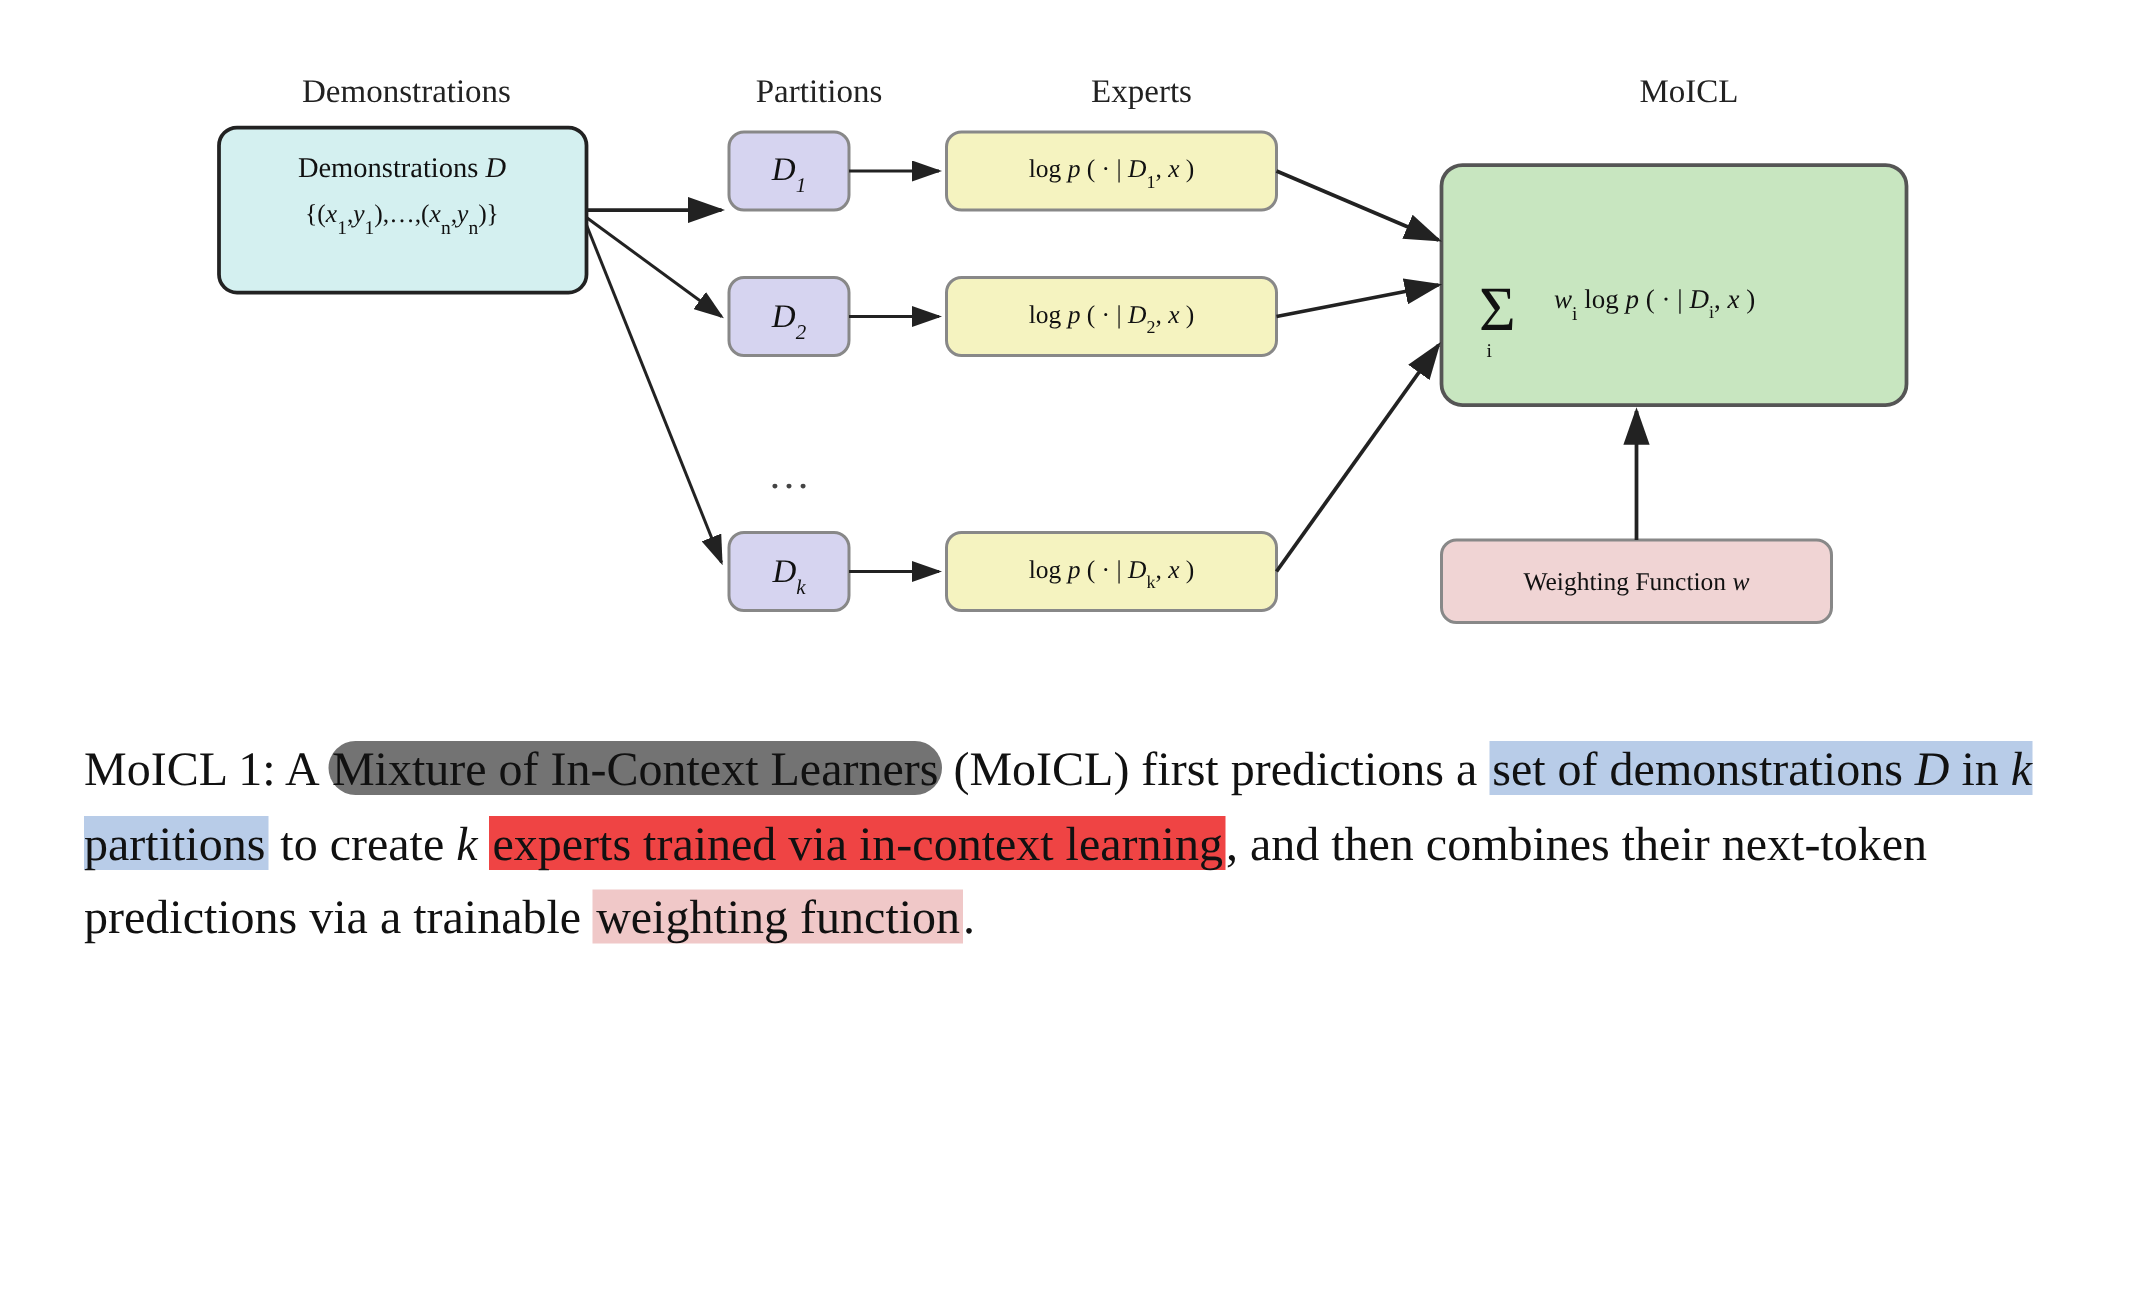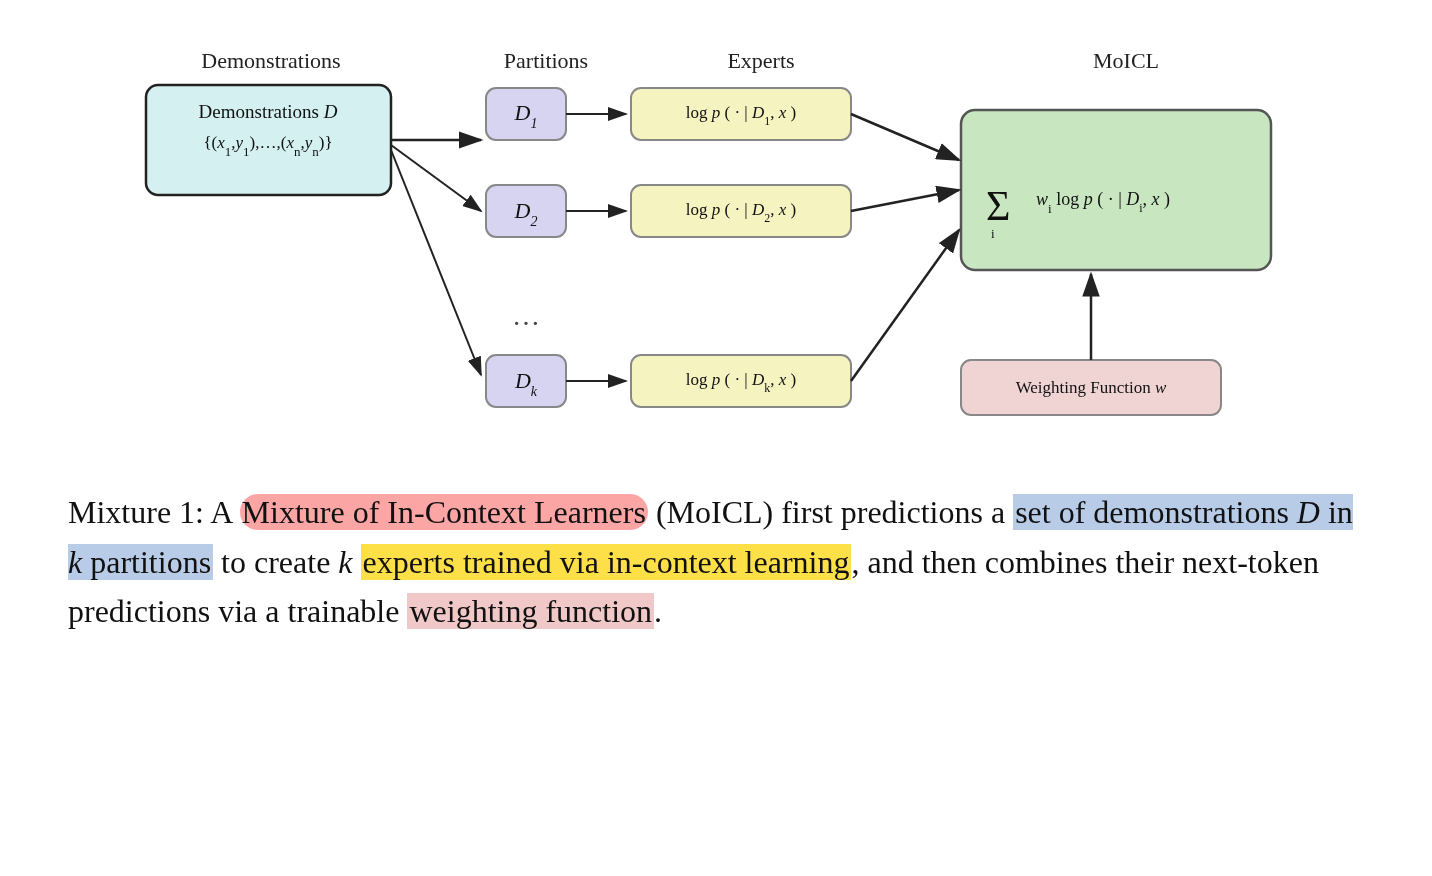--- a/index.html
+++ b/index.html
@@ -9,22 +9,22 @@
       background: #ffffff;
       font-family: 'Georgia', serif;
       overflow: hidden;
     }
 
     .main-container {
       width: 1432px;
       height: 876px;
       display: flex;
       flex-direction: column;
-      align-items: flex-start;
-      padding: 30px 68px;
+      align-items: center;
+      padding: 30px 48px;
     }
 
     
     .diagram-section {
       width: 100%;
       display: flex;
       flex-direction: column;
       align-items: center;
       margin-bottom: 10px;
     }
@@ -39,23 +39,23 @@
       color: #111;
       font-family: 'Georgia', serif;
     }
 
     .caption-section p {
       font-size: 32px;
       line-height: 1.55;
     }
 
     
-    .hl-green  { background: #fca5a5; padding: 0 2px; border-radius: 18px; }
+    .hl-green  { background: #737373; padding: 0 2px; border-radius: 18px; }
     .hl-blue   { background: #b8cce8; padding: 0 2px; }
-    .hl-yellow { background: #fde047; padding: 0 2px; }
+    .hl-yellow { background: #ef4444; padding: 0 2px; }
     .hl-pink   { background: #f0c8c8; padding: 0 2px; }
 
     
     .diagram-svg {
       width: 1200px;
       height: 430px;
     }
   </style>
 </head>
 <body>
@@ -126,20 +126,20 @@
       <defs>
         <marker id="arrowhead" markerWidth="10" markerHeight="7" refX="9" refY="3.5" orient="auto">
           <polygon points="0 0, 10 3.5, 0 7" fill="#222"></polygon>
         </marker>
       </defs>
     </svg>
   </div>
 
   <div class="caption-section">
     <p>
-      <span>Mixture 1:</span>
+      <span>MoICL 1:</span>
       <span> A </span><span class="hl-green">Mixture of In-Context Learners</span><span> (MoICL) first predictions a </span><span class="hl-blue">set of demonstrations <em>D</em> in <em>k</em> partitions</span><span> to create
       <em>k</em> </span><span class="hl-yellow">experts trained via in-context learning</span><span>, and then combines
       their next-token predictions via a trainable </span><span class="hl-pink">weighting function</span><span>.</span>
     </p>
   </div>
 
 </div>
 
 </body></html>

